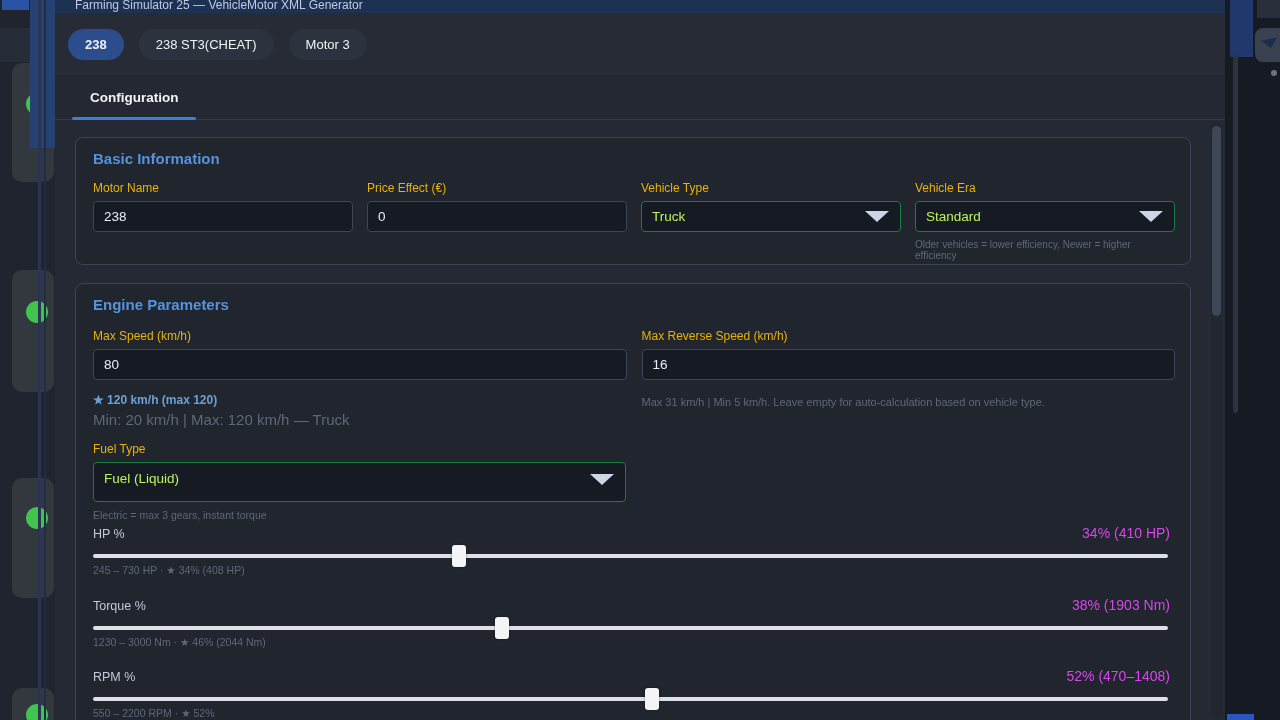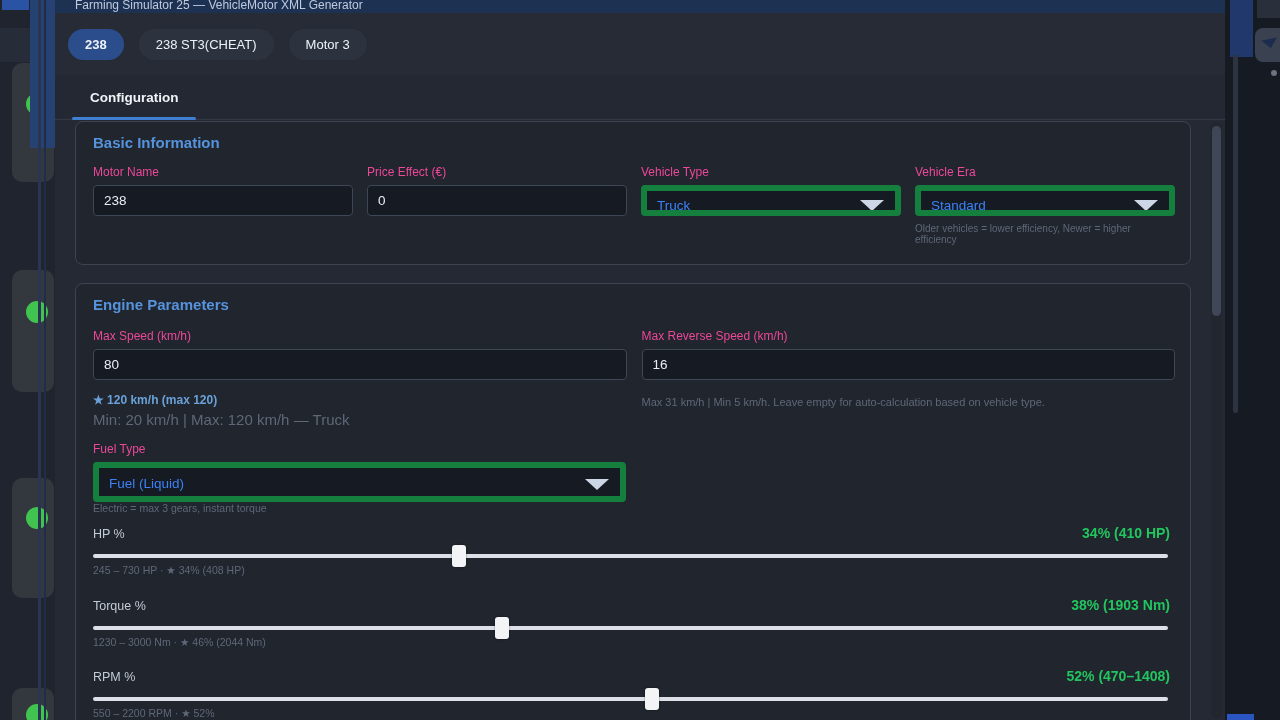--- a/index.html
+++ b/index.html
@@ -48,53 +48,53 @@
   .tab.active { color:#f0f3f7; font-weight:bold; }
   .tab.active::after { content:""; position:absolute; left:0; right:0; bottom:-1px; height:3px;
     background:#3f7fd1; border-radius:3px; }
 
   #content { left:0; top:120px; width:1170px; height:600px; background:#242934; overflow:hidden; }
   #vscroll-track { left:1156px; top:2px; width:11px; height:596px; background:#21262f; border-radius:6px; }
   #vscroll-thumb { left:1157px; top:6px; width:9px; height:190px; background:#3f4656; border-radius:5px; }
 
   .card { position:absolute; left:20px; width:1116px; background:#20252e;
     border:1px solid #3c4452; border-radius:8px; }
-  #card-basic { top:1px; height:144px;padding-left:46px; }
+  #card-basic { top:17px; height:128px;padding-left:46px; }
   #card-engine { top:163px; height:600px; }
   .card-head { position:absolute; left:17px; top:12px; font-size:15px; font-weight:bold; color:#5593dd; }
 
-  .flabel { display:block; font-size:12px; color:#ec4899; margin-bottom:6px; }
+  .flabel { display:block; font-size:12px; color:#eab308; margin-bottom:6px; }
   .tinput { width:100%; height:31px; background:#161a22; border:1px solid #3e4755; border-radius:4px;
     color:#e9edf3; font-size:13.5px; font-family:"Liberation Sans",sans-serif; padding:0 10px; outline:none; }
-  .select { position:relative; width:100%; height:31px; background:#161a22; border:6px solid #15803d;
-    border-radius:4px; color:#3b82f6; font-size:13.5px; line-height:29px; padding:0 34px 0 10px;
+  .select { position:relative; width:100%; height:31px; background:#161a22; border:1px solid #15803d;
+    border-radius:4px; color:#bef264; font-size:13.5px; line-height:29px; padding:0 34px 0 10px;
     cursor:pointer; white-space:nowrap; overflow:hidden; }
   .select .arrow { position:absolute; right:11px; top:9px; width:0; height:0;
     border-left:12px solid transparent; border-right:12px solid transparent; border-top:11px solid #ccd6e4; }
   .hint { font-size:10.5px; color:#5f6878; }
 
   #basic-grid { position:absolute; left:17px; top:43px; width:1082px; display:grid;
     grid-template-columns:1fr 1fr 1fr 1fr; gap:14px; }
   #era-hint { margin-top:7px; font-size:10px; }
 
   #engine-grid { position:absolute; left:17px; top:45px; width:1082px; display:grid;
     grid-template-columns:1fr 1fr; gap:15px; }
   .star-hint { display:block; margin-top:13px; font-size:12px; font-weight:bold; color:#6aa1d8; }
   .range-hint { display:block; margin-top:4px; font-size:15px; color:#5f6878; }
   .rev-hint { display:block; margin-top:16px; font-size:11px; color:#5f6878; }
 
   #fuel-block { position:absolute; left:17px; top:158px; width:533px; }
   #fuel-block .select { height:40px; line-height:32px; }
   #fuel-block .select .arrow { top:11px; }
-  #fuel-hint { display:block; }
+  #fuel-hint { display:block; margin-top:7px; }
 
   .sblock { position:absolute; left:17px; width:1080px; }
   .srow { display:flex; justify-content:space-between; align-items:flex-end; }
   .sname { font-size:12.5px; color:#c3cad6; }
-  .sval { font-size:14px; font-weight:bold; color:#22c55e; padding-right:3px; }
+  .sval { font-size:14px; font-weight:normal; color:#d946ef; padding-right:3px; }
   .strack { position:relative; margin-top:13px; left:0; width:1075px; height:4px;
     background:#dde1e7; border-radius:2px; cursor:pointer; }
   .shandle { position:absolute; top:-9px; width:14px; height:22px; background:#f3f4f6;
     border-radius:3px; box-shadow:0 0 2px rgba(0,0,0,.6); cursor:grab; }
   .shint { display:block; margin-top:6px; }
 </style>
 </head>
 <body>
 
 <div id="bg-left" class="abs">

